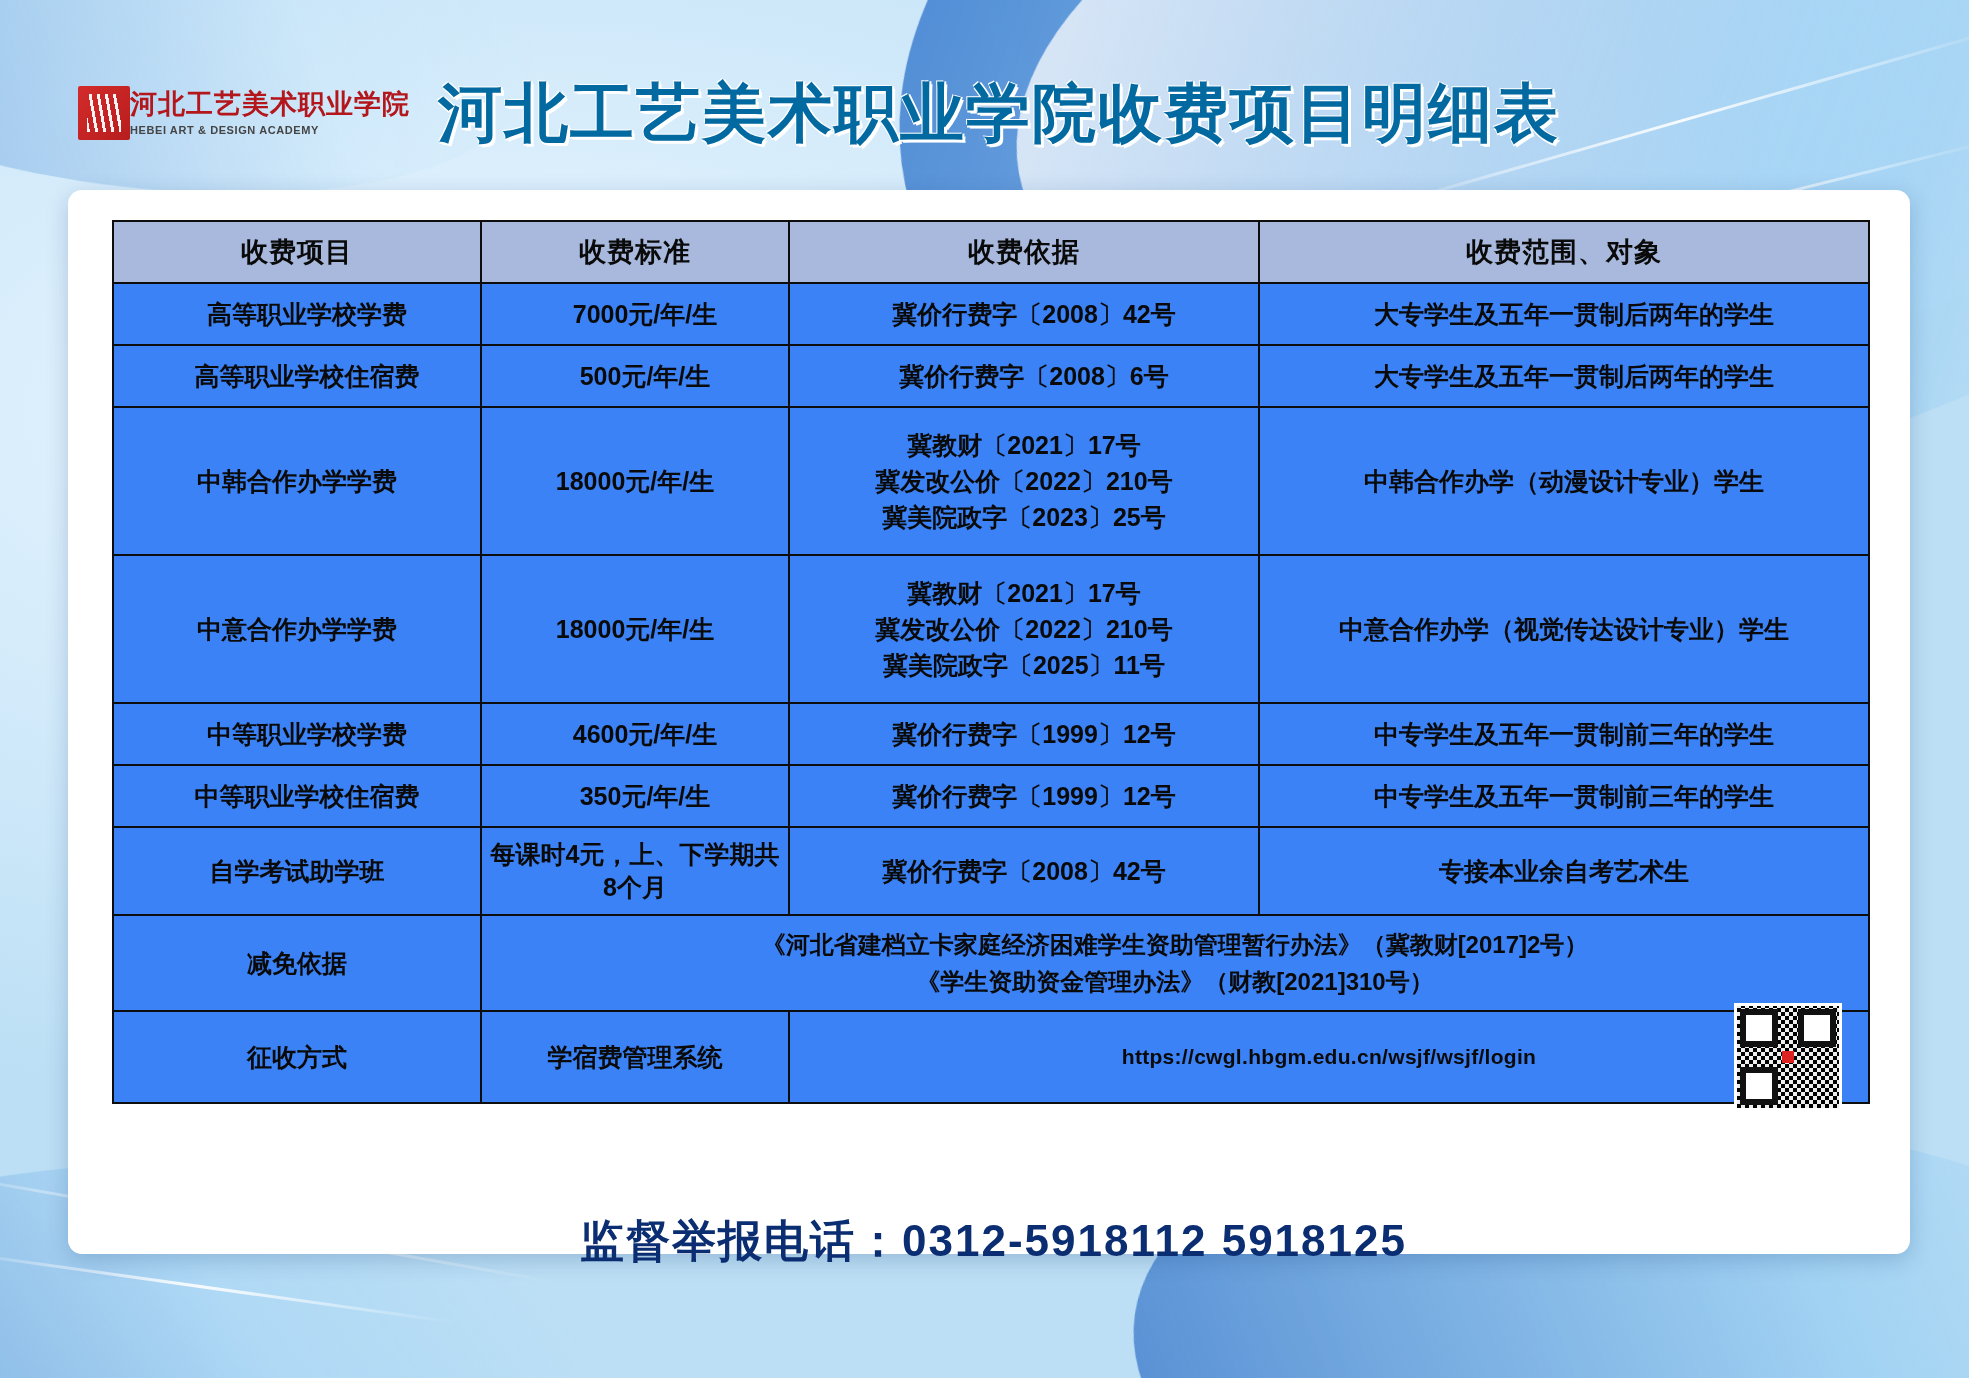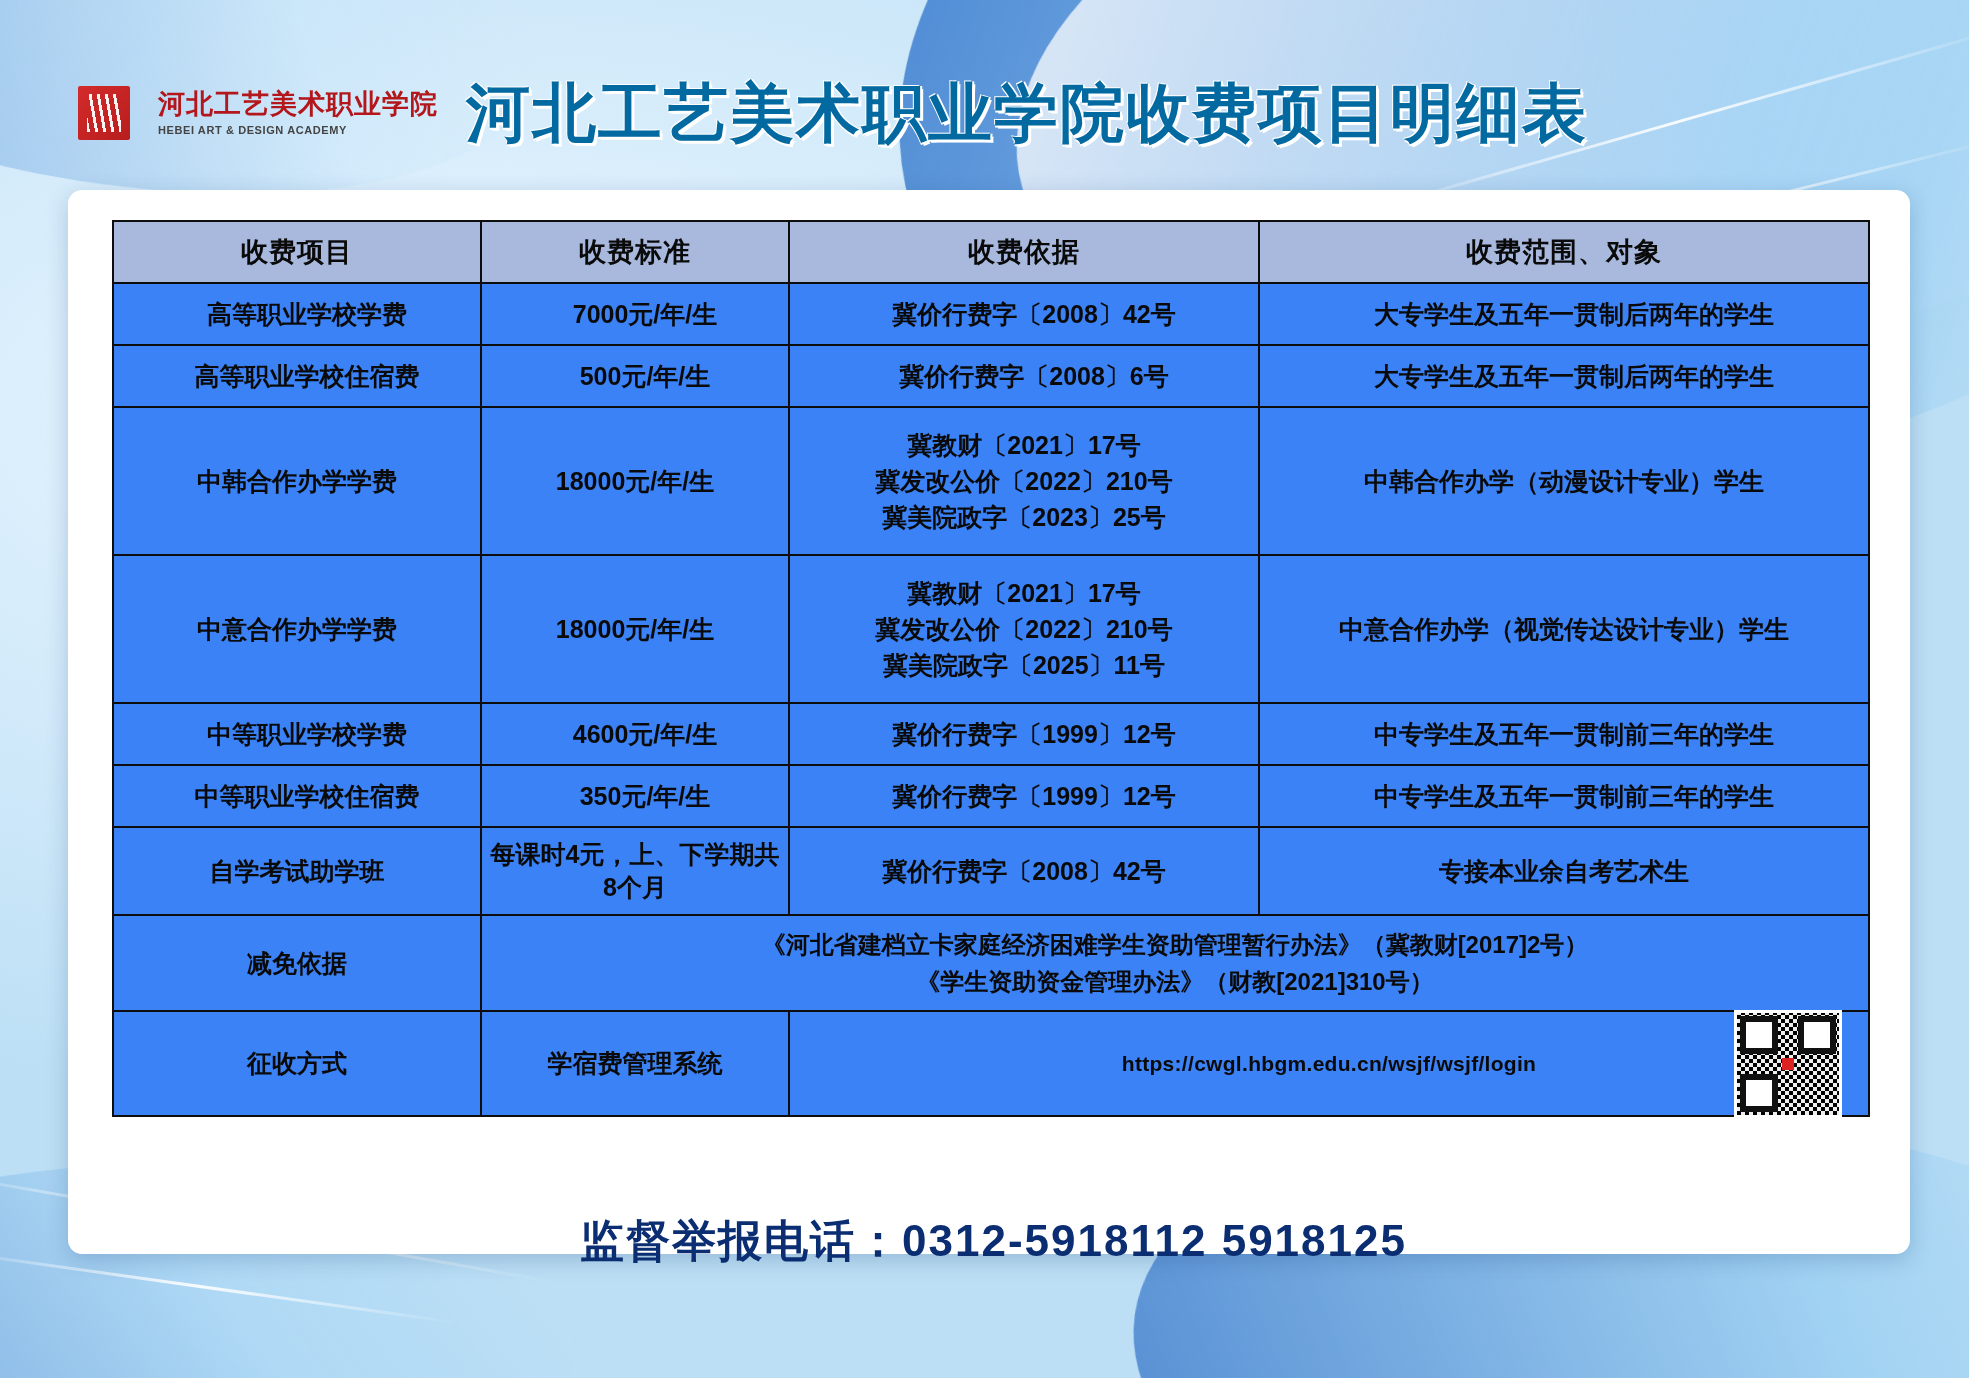--- a/index.html
+++ b/index.html
@@ -75,21 +75,21 @@
     height: 110px;
     display: flex;
     align-items: center;
     padding-left: 78px;
     box-sizing: border-box;
     z-index: 5;
   }
   .logo {
     display: flex;
     align-items: center;
-    gap: 28px;
+    gap: 0;
     margin-right: 28px;
   }
   .logo-mark {
     width: 52px;
     height: 54px;
     background: linear-gradient(135deg, #d32b2b 0%, #b81d1d 100%);
     position: relative;
     border-radius: 2px;
   }
   .logo-mark:after {
@@ -174,21 +174,21 @@
 
   td.item { font-size: 25px; }
   td.std  { font-size: 25px; }
   td.basis{ font-size: 25px; line-height: 1.45; border-radius: 31px; }
   td.scope{ font-size: 25px; }
 
   tr.r-normal td { height: 62px; padding-left: 28px; }
   tr.r-tall td { height: 148px; }
   tr.r-two td { height: 88px; }
   tr.r-reduce td { height: 96px; }
-  tr.r-collect td { height: 105px; }
+  tr.r-collect td { height: 92px; }
 
   td.reduce-body {
     text-align: left;
     font-size: 24px;
     line-height: 1.55;
     padding-left: 18px;
   }
   td.url {
     font-size: 21px;
     letter-spacing: 0.3px;

